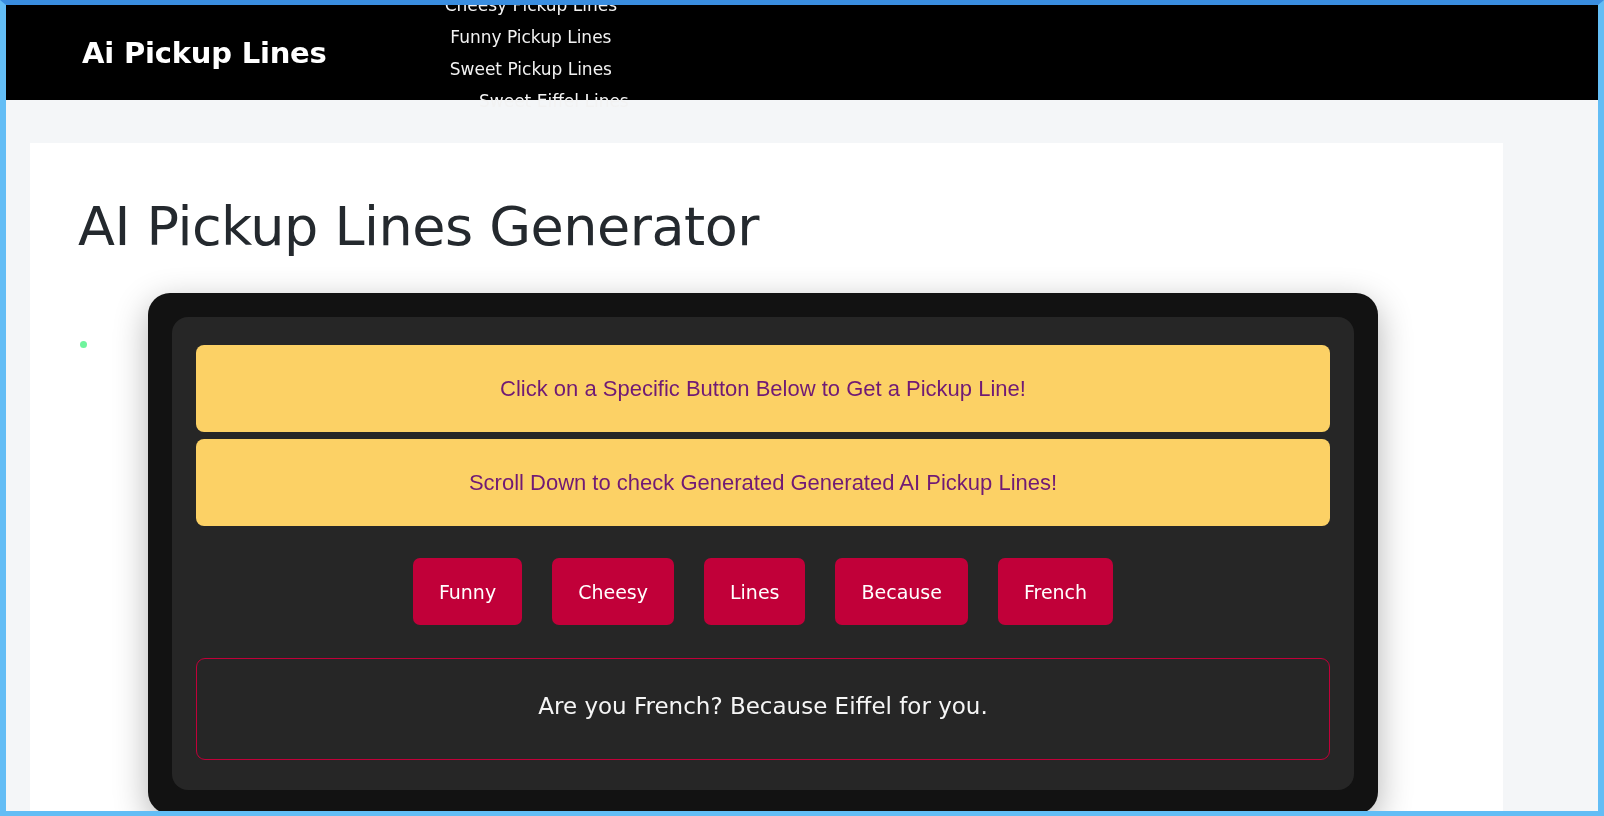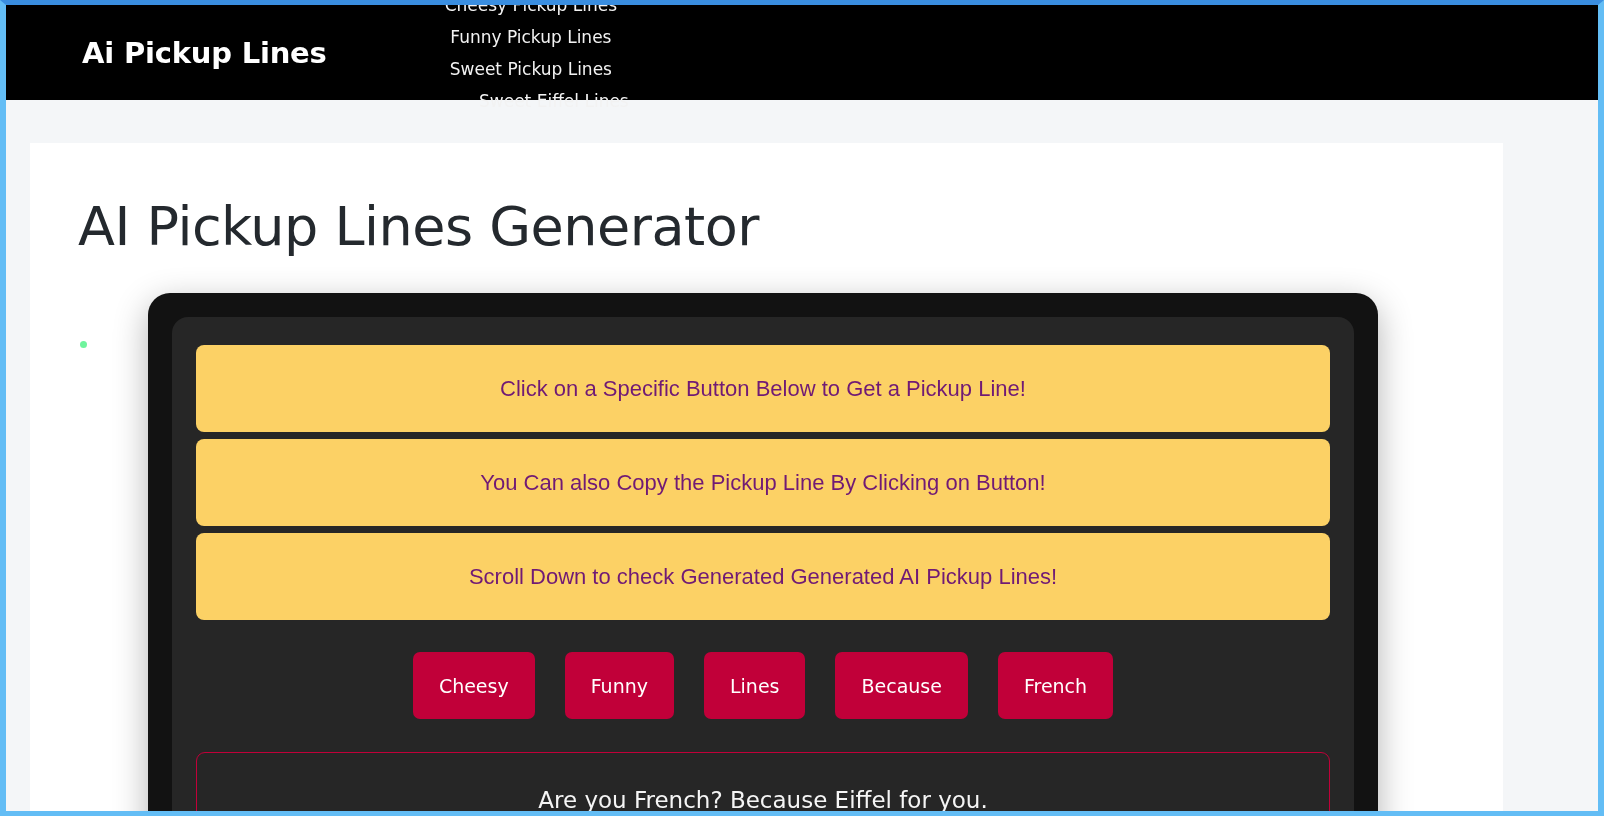--- a/index.html
+++ b/index.html
@@ -208,26 +208,25 @@
       <h1 class="page-title">AI Pickup Lines Generator</h1>
 
       <div class="bullet-row">
         <span class="green-dot"></span>
       </div>
 
       <section class="generator-outer">
         <div class="generator-inner">
 
           <div class="info-banner">Click on a Specific Button Below to Get a Pickup Line!</div>
-          <div class="info-banner">You Can also Copy the Pickup Line By Clicking on Button!</div>
           <div class="info-banner">Scroll Down to check Generated Generated AI Pickup Lines!</div>
 
           <div class="category-row">
+            <button class="cat-btn">Funny</button>
             <button class="cat-btn">Cheesy</button>
-            <button class="cat-btn">Funny</button>
             <button class="cat-btn">Lines</button>
             <button class="cat-btn">Because</button>
             <button class="cat-btn">French</button>
           </div>
 
           <div class="line-display">Are you French? Because Eiffel for you.</div>
 
         </div>
       </section>
 

